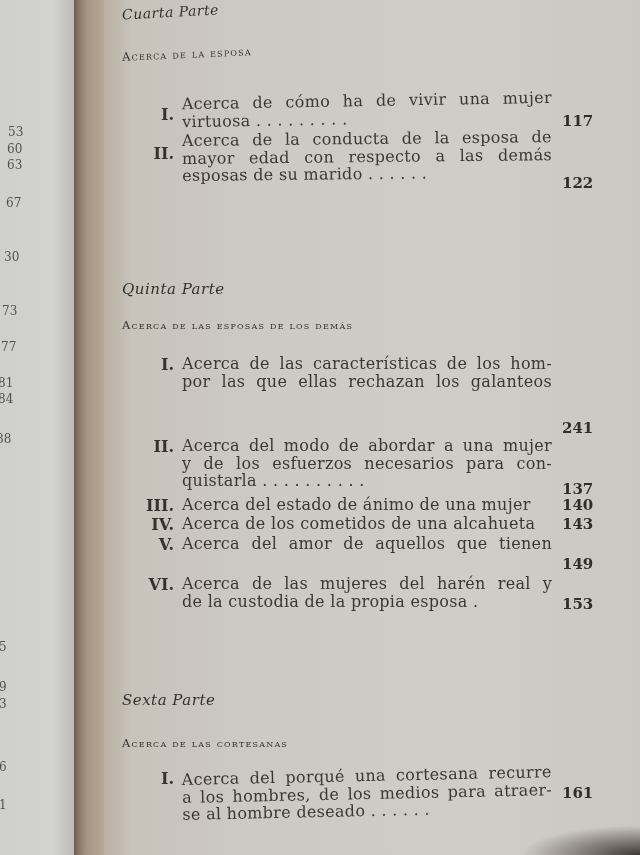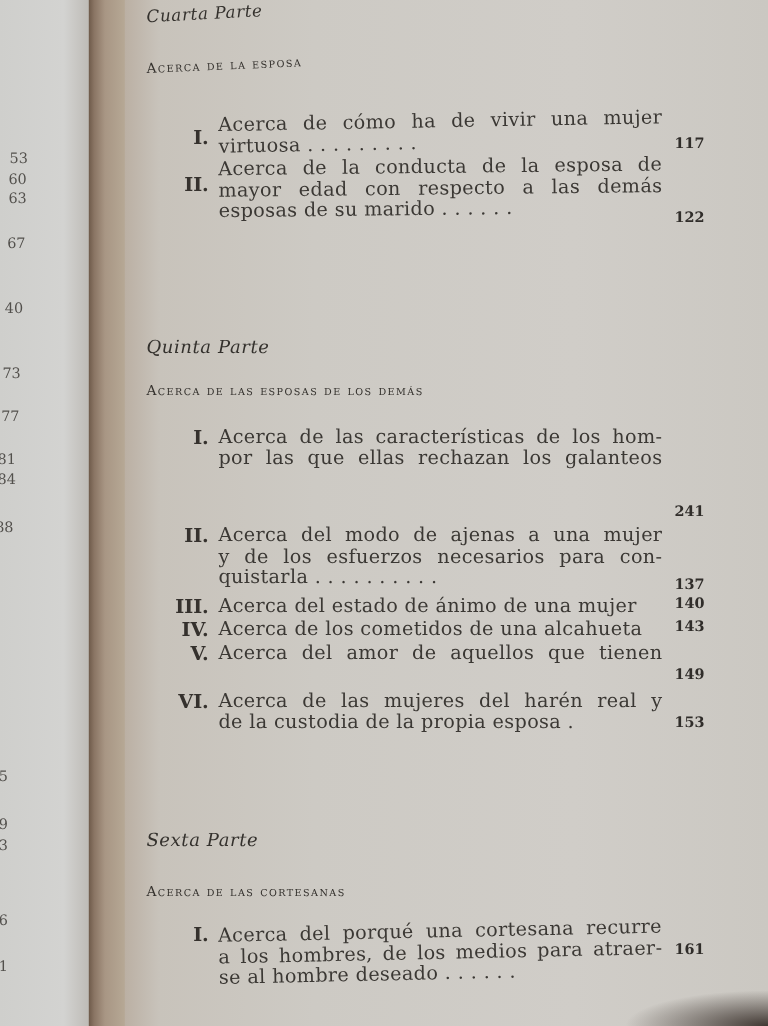--- a/index.html
+++ b/index.html
@@ -46,34 +46,34 @@
     position: absolute; width: 52px; text-align: right; font-weight: bold;
     font-size: 16px; color: #35312d;
   }
   .entry-text {
     position: absolute; left: 60px; width: 370px; font-size: 16px; line-height: 17.5px;
     color: #3b3834; letter-spacing: 0.3px;
   }
   .entry-line { display: block; white-space: nowrap; text-align: justify; text-align-last: justify; }
   .entry-line.leader { text-align-last: left; }
   .page-num {
-    position: absolute; left: 440px; width: 45px; font-size: 12px; font-weight: bold;
+    position: absolute; left: 440px; width: 45px; font-size: 15px; font-weight: bold;
     color: #302d2a;
   }
 </style>
 </head>
 <body>
 
 <div class="left-page"></div>
 <div class="left-nums">
   <span class="left-num" style="top:125px;left:8px">53</span>
   <span class="left-num" style="top:142px;left:7px">60</span>
   <span class="left-num" style="top:158px;left:7px">63</span>
   <span class="left-num" style="top:196px;left:6px">67</span>
-  <span class="left-num" style="top:250px;left:4px">40</span>
+  <span class="left-num" style="top:250px;left:4px">30</span>
   <span class="left-num" style="top:304px;left:2px">73</span>
   <span class="left-num" style="top:340px;left:1px">77</span>
   <span class="left-num" style="top:376px;left:-2px">81</span>
   <span class="left-num" style="top:392px;left:-2px">84</span>
   <span class="left-num" style="top:432px;left:-4px">88</span>
   <span class="left-num" style="top:640px;left:-1px">5</span>
   <span class="left-num" style="top:680px;left:-1px">9</span>
   <span class="left-num" style="top:697px;left:-1px">3</span>
   <span class="left-num" style="top:760px;left:-1px">6</span>
   <span class="left-num" style="top:798px;left:-1px">1</span>
@@ -113,21 +113,21 @@
     <div class="entry-text">
       <span class="entry-line">Acerca de las características de los hom-</span>
       <span class="entry-line">por las que ellas rechazan los galanteos</span>
     </div>
     <span class="page-num" style="top:64px">241</span>
   </div>
 
   <div class="entry" style="top:437px">
     <span class="numeral" style="top:0">II.</span>
     <div class="entry-text">
-      <span class="entry-line">Acerca del modo de ajenas a una mujer</span>
+      <span class="entry-line">Acerca del modo de abordar a una mujer</span>
       <span class="entry-line">y de los esfuerzos necesarios para con-</span>
       <span class="entry-line leader">quistarla . . . . . . . . . .</span>
     </div>
     <span class="page-num" style="top:43px">137</span>
   </div>
 
   <div class="entry" style="top:496px">
     <span class="numeral" style="top:0">III.</span>
     <div class="entry-text">
       <span class="entry-line leader">Acerca del estado de ánimo de una mujer</span>

